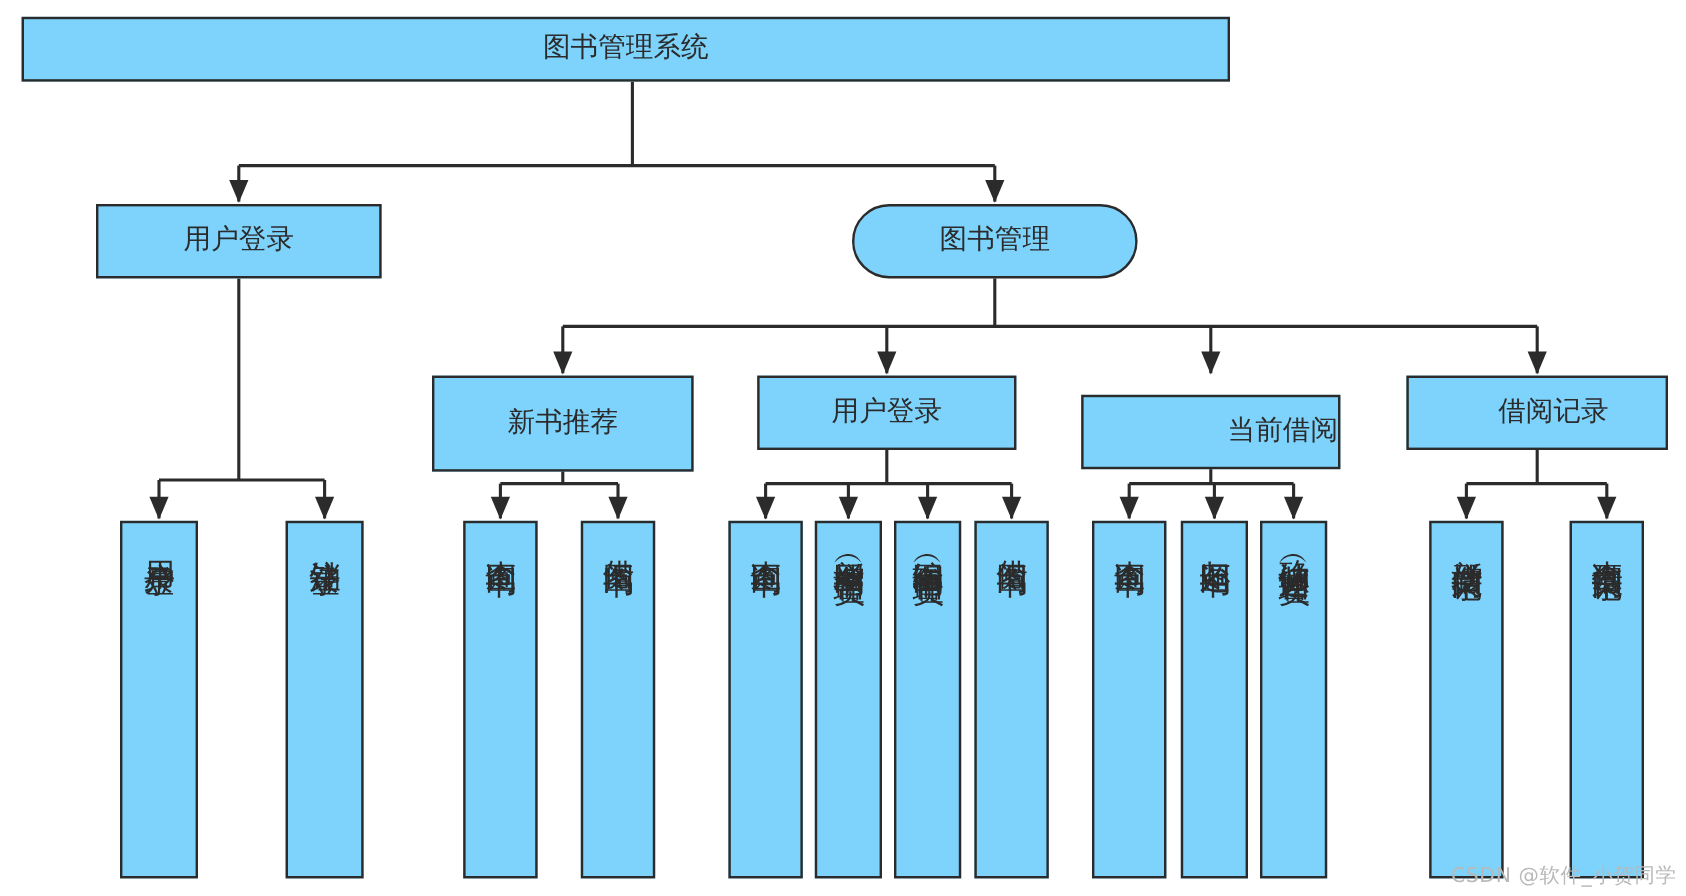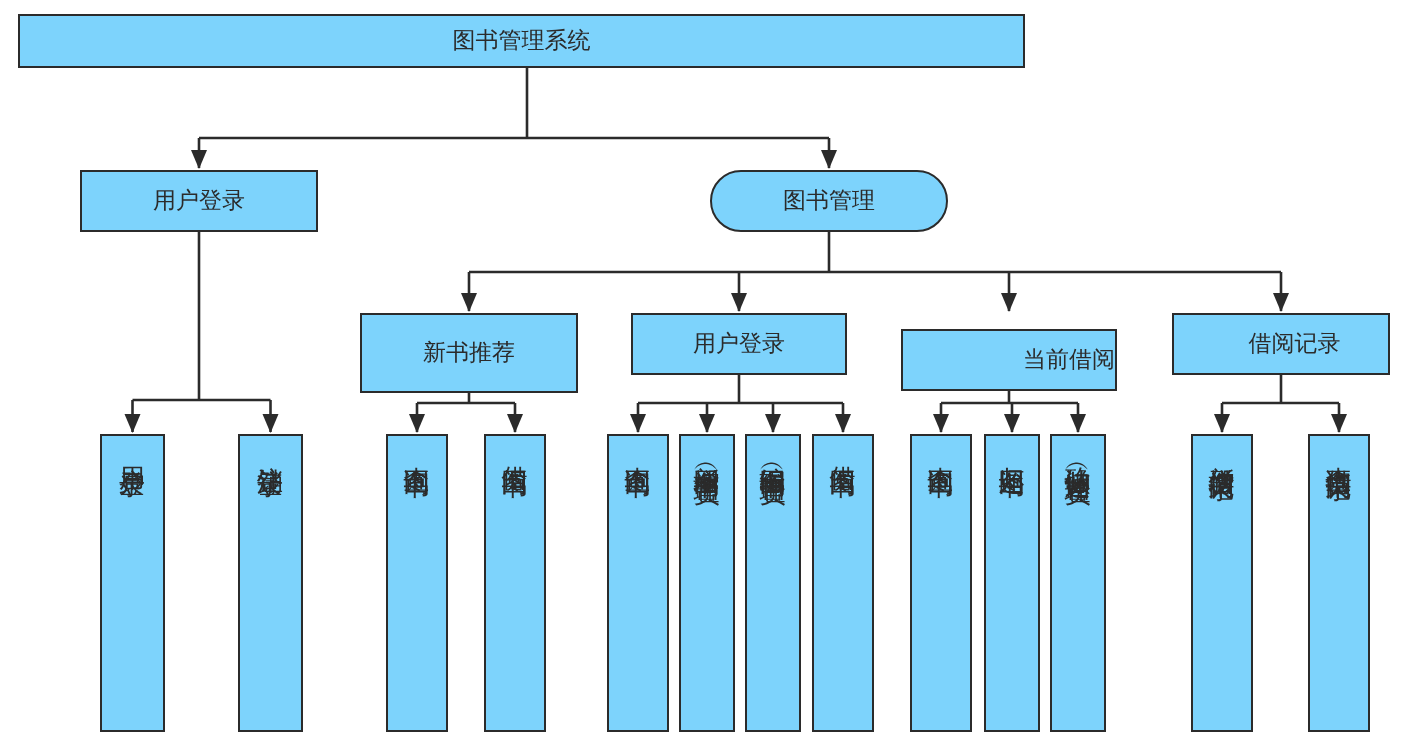--- a/index.html
+++ b/index.html
@@ -185,13 +185,14 @@
         <span class="label">确认归还（管理员）</span>
       </div>
       <div class="node vert" style="left: 1191px; top: 434px; width: 62px; height: 298px;">
         <span class="label">新增借阅记录</span>
       </div>
       <div class="node vert" style="left: 1308px; top: 434px; width: 62px; height: 298px;">
         <span class="label">查询借阅记录</span>
       </div>
     </div>
 
+  <div class="watermark">CSDN @软件_小贺同学</div>
 </div>
 
 </body></html>

